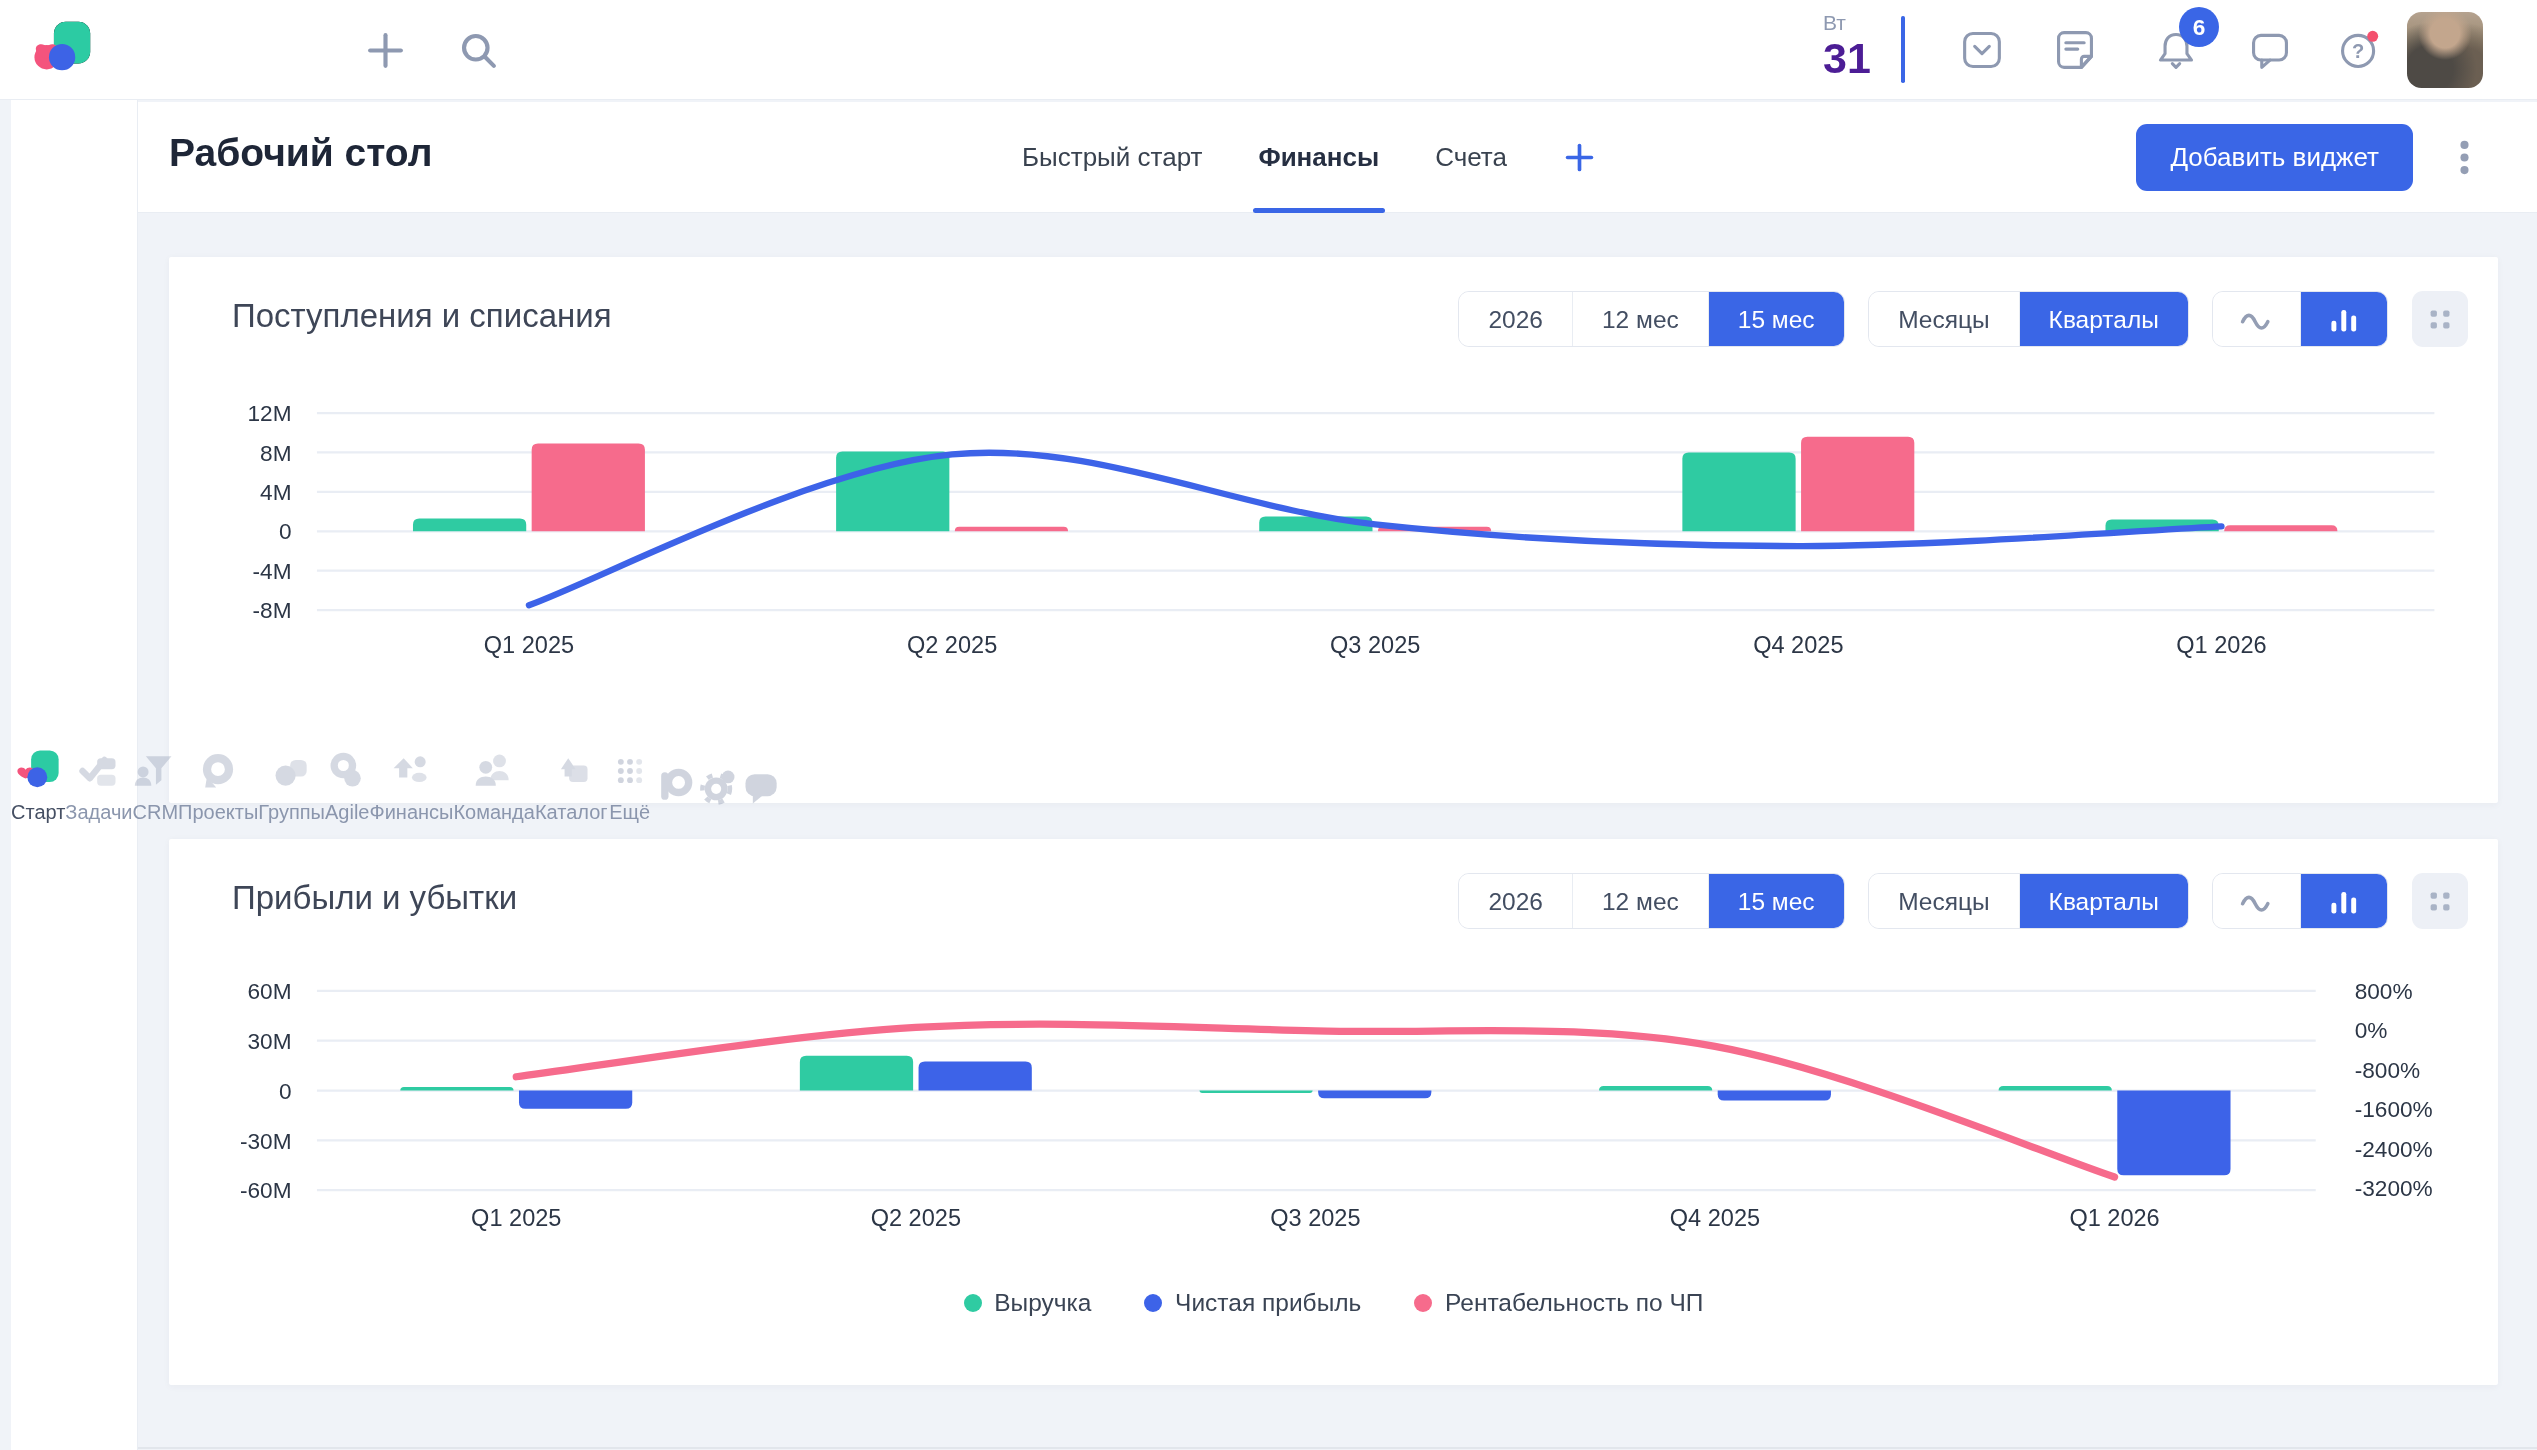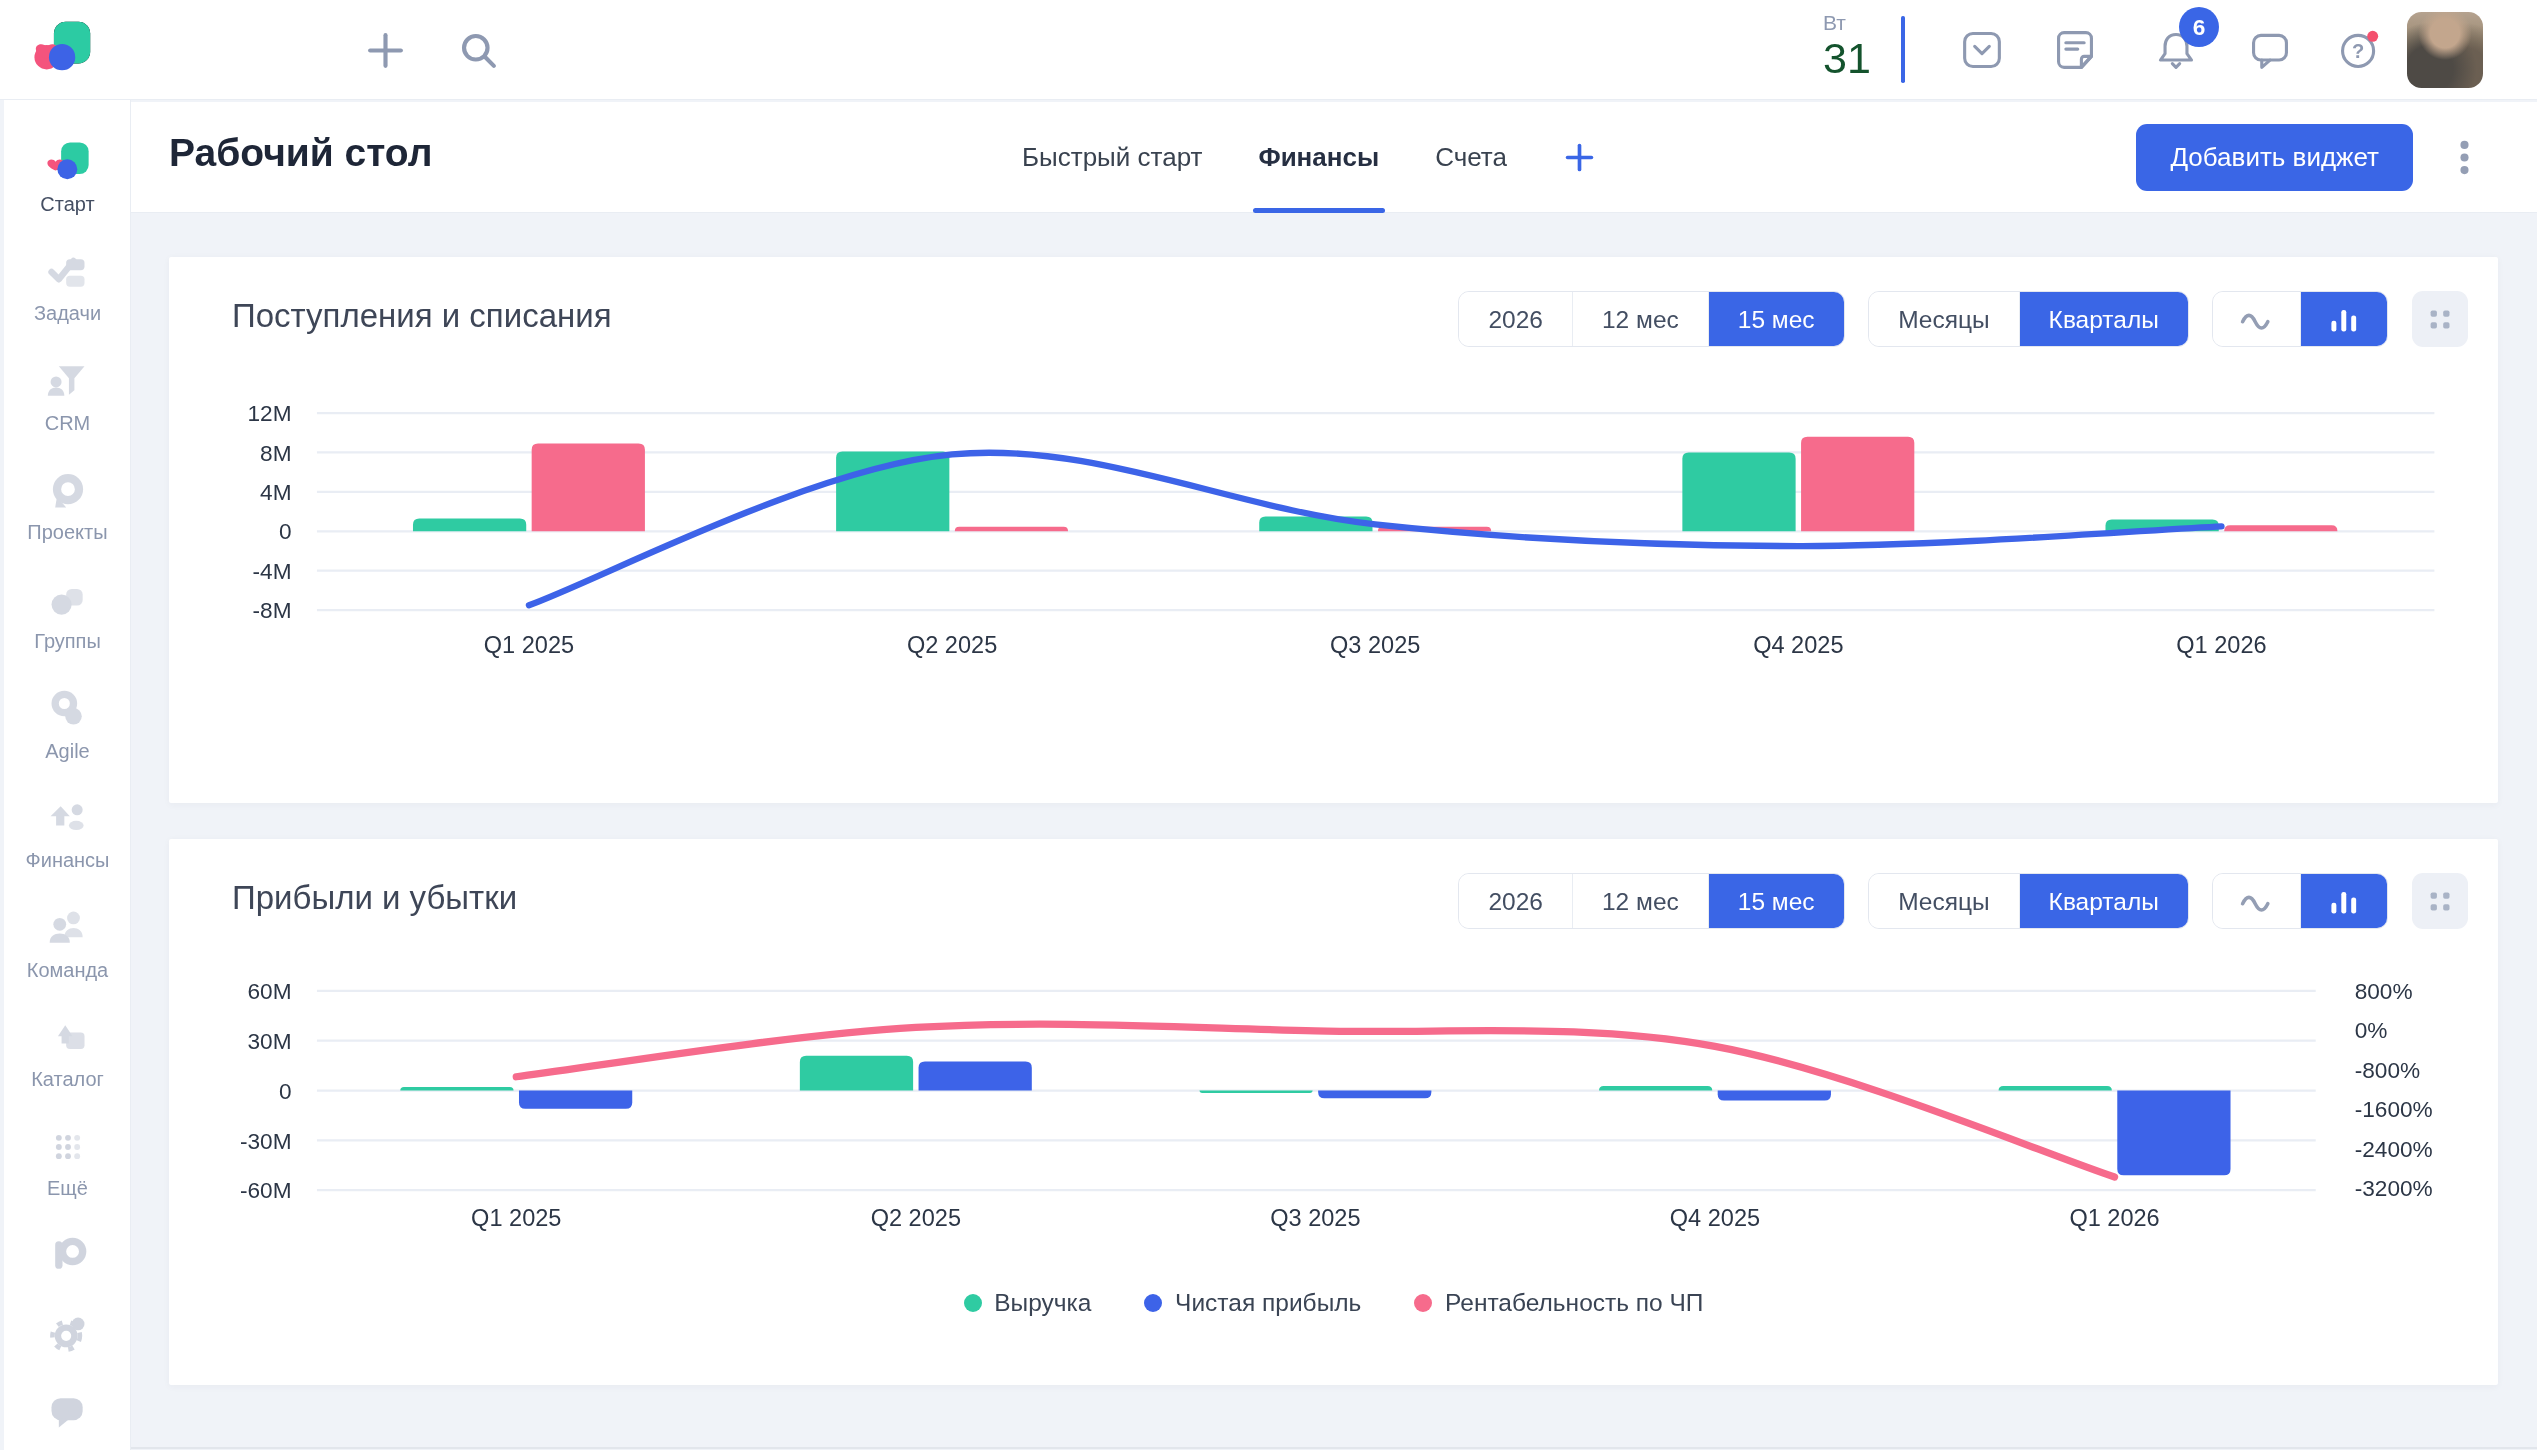--- a/index.html
+++ b/index.html
@@ -11,40 +11,40 @@
     background:#fff; border-bottom:1.8px solid #e9edf3; z-index:5; }
   .logo { position:absolute; left:34px; top:20px; width:58px; height:58px; }
   .app-name { position:absolute; left:105px; top:0; height:100px; line-height:100px;
     font-size:34px; font-weight:700; color:#262f42; letter-spacing:0.2px; }
   .hbtn { position:absolute; top:27px; width:47px; height:47px; cursor:pointer; }
   .hbtn svg { width:100%; height:100%; }
   .plus-btn { left:362px; }
   .search-btn { left:455px; }
   .date-block { position:absolute; left:1823px; top:11px; width:73px; text-align:left; }
   .date-week { font-size:21px; color:#8e99b1; line-height:23.6px; }
-  .date-day { font-size:43px; color:#14532d; line-height:47px; font-weight:400; }
+  .date-day { font-size:43px; color:#4c1d95; line-height:47px; font-weight:700; }
   .date-divider { position:absolute; left:1901px; top:16.3px; width:3.6px; height:67px;
     background:#3a66e6; border-radius:1.8px; }
   .hicon { position:absolute; top:29px; width:42px; height:42px; cursor:pointer; }
   .hicon svg { width:100%; height:100%; }
   .bell-badge { position:absolute; left:2179px; top:7.3px; min-width:40px; height:40px;
     background:#3a66e6; border-radius:20px; color:#fff; font-size:22.7px; font-weight:600;
     text-align:center; line-height:40px; z-index:2; }
   .avatar { position:absolute; left:2407px; top:11.8px; width:76px; height:76px; border-radius:14.5px;
     background:
       radial-gradient(circle at 50% 28%, #c3a68d 0 22%, rgba(195,166,141,0) 40%),
       radial-gradient(circle at 30% 75%, #4e4a45 0 30%, rgba(78,74,69,0) 60%),
       radial-gradient(circle at 75% 80%, #6b5f52 0 30%, rgba(107,95,82,0) 60%),
       linear-gradient(180deg,#b5a28f 0%, #97876f 45%, #585049 100%);
     cursor:pointer; }
 
   
-  .sidebar { position:absolute; left:4px; top:100px; width:127px; height:1350px;
-    background:#fff; border-right:1.8px solid #e9edf3; display:flex; flex-direction:column;
-    align-items:flex-start; padding-top:23.6px; z-index:4; }
+  .sidebar { position:absolute; left:11px; top:100px; width:127px; height:1350px;
+    background:#fff; border-right:1.8px solid #e9edf3; display:flex; flex-direction:row;
+    align-items:center; padding-top:23.6px; z-index:4; }
   .sb-item { width:127px; height:110px; display:flex; flex-direction:column; align-items:center;
     justify-content:center; cursor:pointer; }
   .sb-item svg { width:44px; height:44px; }
   .sb-label { margin-top:5.4px; font-size:20px; color:#8b96ad; }
   .sb-item.active .sb-label { color:#454f63; }
   .sb-bottom { width:127px; height:78px; display:flex; align-items:center; justify-content:center; cursor:pointer; }
   .sb-bottom svg { width:44px; height:44px; }
 
   
   .main { position:absolute; left:129px; top:102px; width:2409px; height:1349px; background:#f0f3f8; }

